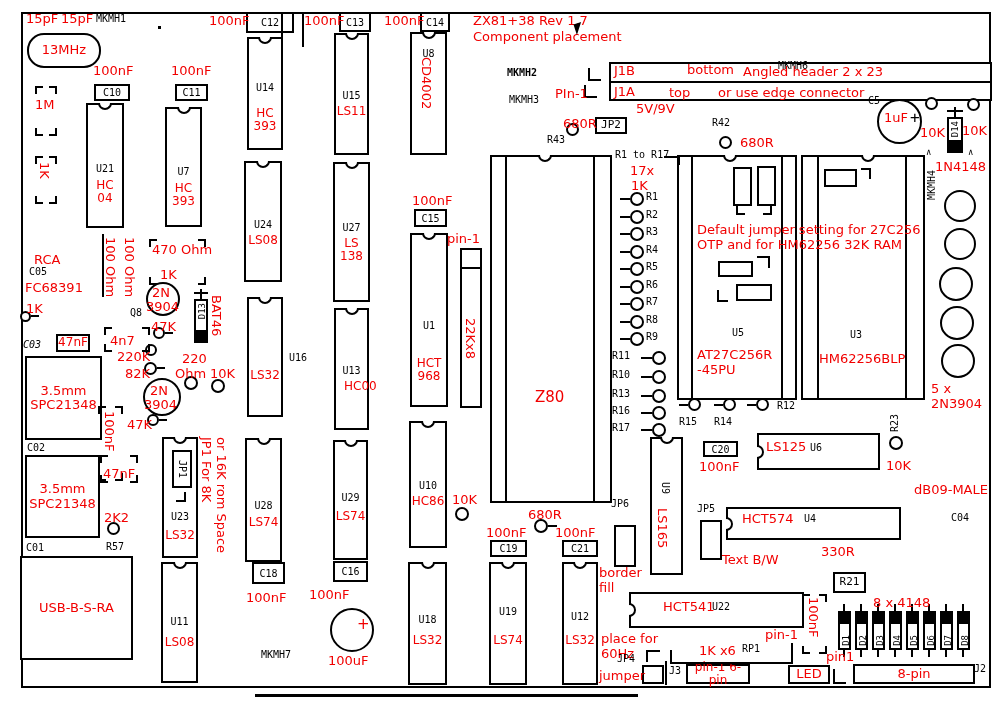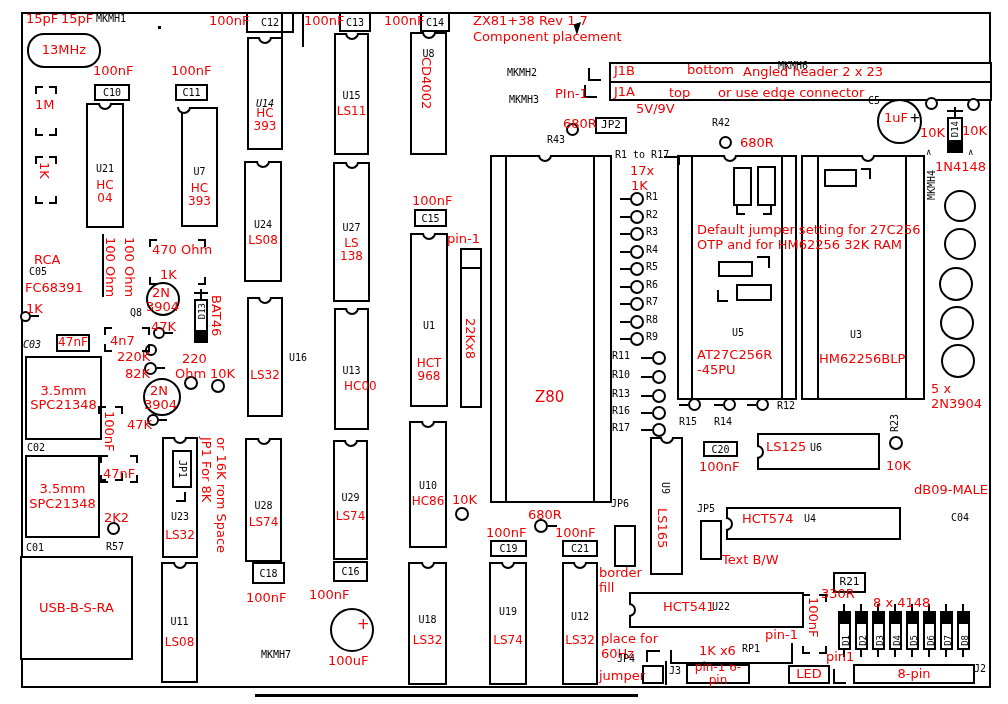--- a/index.html
+++ b/index.html
@@ -53,28 +53,28 @@
     <div class="chip" style="left: 801px; top: 155px; width: 124px; height: 245px;"></div>
     <div class="iline" style="left: 817px; top: 155px; width: 2px; height: 245px;"></div>
     <div class="iline" style="left: 905px; top: 155px; width: 2px; height: 245px;"></div>
     <div class="notch-v" style="left: 861px; top: 155px; width: 14px; height: 7px;"></div>
     <div class="chip" style="left: 86px; top: 103px; width: 38px; height: 125px;">
       <div class="ref" style="top: 58px;">U21</div>
       <div class="part" style="top: 74px;">HC
 04</div>
     </div>
     <div class="notch-v" style="left: 98px; top: 103px; width: 14px; height: 7px;"></div>
-    <div class="chip" style="left: 181px; top: 107px; width: 37px; height: 120px;">
+    <div class="chip" style="left: 165px; top: 107px; width: 37px; height: 120px;">
       <div class="ref" style="top: 57px;">U7</div>
       <div class="part" style="top: 73px;">HC
 393</div>
     </div>
     <div class="notch-v" style="left: 176.5px; top: 107px; width: 14px; height: 7px;"></div>
     <div class="chip" style="left: 247px; top: 37px; width: 36px; height: 113px;">
-      <div class="ref" style="top: 59px; font-style: italic;">U14</div>
+      <div class="ref" style="top: 43px;">U14</div>
       <div class="part" style="top: 68px;">HC
 393</div>
     </div>
     <div class="notch-v" style="left: 258px; top: 37px; width: 14px; height: 7px;"></div>
     <div class="chip" style="left: 244px; top: 161px; width: 38px; height: 121px;">
       <div class="ref" style="top: 56px;">U24</div>
       <div class="part" style="top: 71px;">LS08</div>
     </div>
     <div class="notch-v" style="left: 256px; top: 161px; width: 14px; height: 7px;"></div>
     <div class="chip" style="left: 247px; top: 297px; width: 36px; height: 120px;">
@@ -437,21 +437,21 @@
     <div class="lab k" style="left: 96px; top: 14px;">MKMH1</div>
     <div class="lab r" style="left: 93px; top: 64px;">100nF</div>
     <div class="lab r" style="left: 171px; top: 64px;">100nF</div>
     <div class="lab r" style="left: 35px; top: 98px;">1M</div>
     <div class="lab r v" style="left: 37px; top: 162px;">1K</div>
     <div class="lab r" style="left: 209px; top: 14px;">100nF</div>
     <div class="lab r" style="left: 304px; top: 14px;">100nF</div>
     <div class="lab r" style="left: 384px; top: 14px;">100nF</div>
     <div class="lab r" style="left: 473px; top: 14px;">ZX81+38 Rev 1.7</div>
     <div class="lab r" style="left: 473px; top: 30px;">Component placement</div>
-    <div class="lab k" style="left: 507px; top: 68px;">MKMH2</div>
+    <div class="lab k" style="left: 507px; top: 68px; font-weight: bold;">MKMH2</div>
     <div class="lab k" style="left: 509px; top: 95px;">MKMH3</div>
     <div class="lab r" style="left: 555px; top: 87px;">PIn-1</div>
     <div class="lab r" style="left: 614px; top: 64px;">J1B</div>
     <div class="lab r" style="left: 687px; top: 63px;">bottom</div>
     <div class="lab r" style="left: 743px; top: 65px;">Angled header 2 x 23</div>
     <div class="lab r" style="left: 614px; top: 85px;">J1A</div>
     <div class="lab r" style="left: 669px; top: 86px;">top</div>
     <div class="lab r" style="left: 718px; top: 86px;">or use edge connector</div>
     <div class="lab r" style="left: 636px; top: 102px;">5V/9V</div>
     <div class="lab r" style="left: 563px; top: 117px;">680R</div>
@@ -501,21 +501,21 @@
     <div class="lab r" style="left: 886px; top: 459px;">10K</div>
     <div class="lab r" style="left: 699px; top: 460px;">100nF</div>
     <div class="lab r" style="left: 766px; top: 440px;">LS125</div>
     <div class="lab k" style="left: 810px; top: 443px;">U6</div>
     <div class="lab r" style="left: 914px; top: 483px;">dB09-MALE</div>
     <div class="lab k" style="left: 951px; top: 513px;">C04</div>
     <div class="lab k" style="left: 697px; top: 504px;">JP5</div>
     <div class="lab r" style="left: 722px; top: 553px;">Text B/W</div>
     <div class="lab r" style="left: 742px; top: 512px;">HCT574</div>
     <div class="lab k" style="left: 804px; top: 514px;">U4</div>
-    <div class="lab r" style="left: 821px; top: 587px;">330R</div>
+    <div class="lab r" style="left: 821px; top: 545px;">330R</div>
     <div class="lab r" style="left: 873px; top: 596px;">8 x 4148</div>
     <div class="lab r" style="left: 663px; top: 600px;">HCT541</div>
     <div class="lab k" style="left: 712px; top: 602px;">U22</div>
     <div class="lab r" style="left: 765px; top: 628px;">pin-1</div>
     <div class="lab r" style="left: 699px; top: 644px;">1K x6</div>
     <div class="lab k" style="left: 742px; top: 644px;">RP1</div>
     <div class="lab r" style="left: 826px; top: 650px;">pin1</div>
     <div class="lab r" style="left: 601px; top: 632px;">place for</div>
     <div class="lab r" style="left: 601px; top: 647px;">60Hz</div>
     <div class="lab k" style="left: 617px; top: 654px;">JP4</div>

